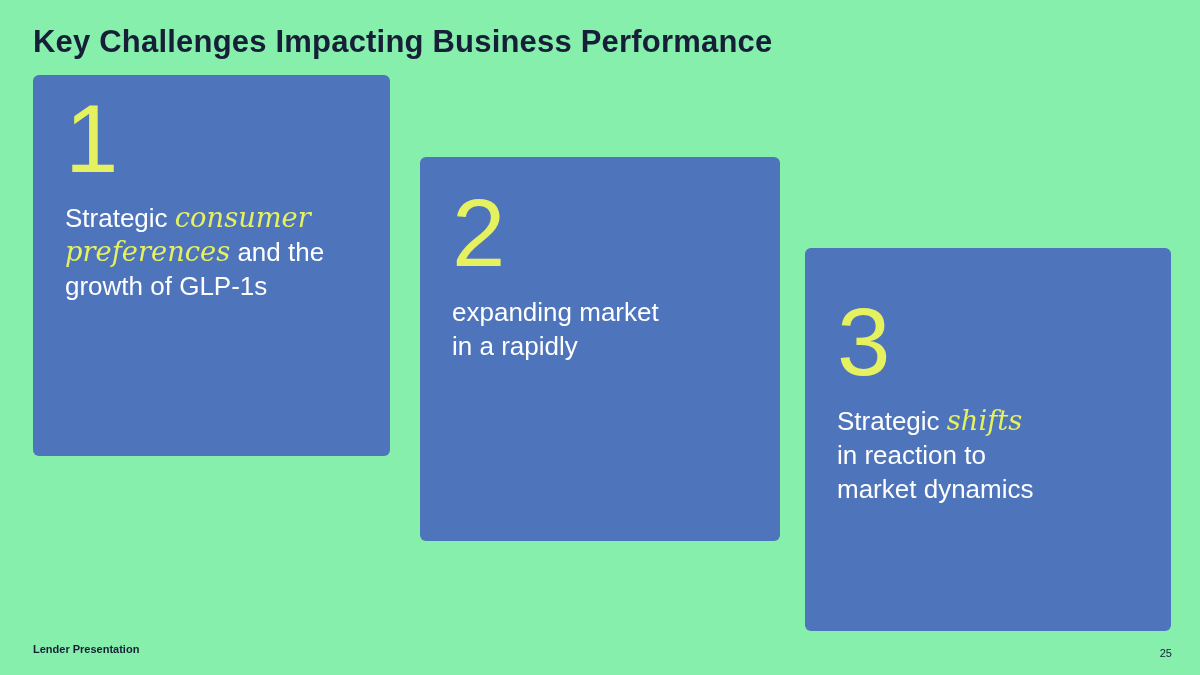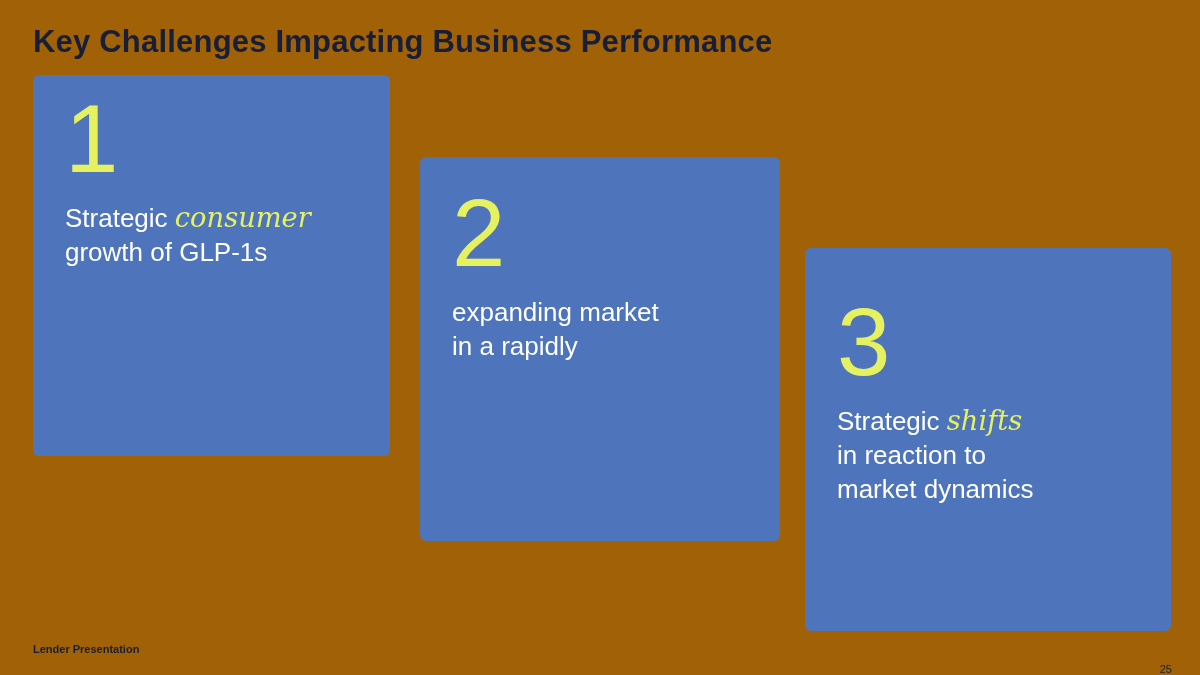--- a/index.html
+++ b/index.html
@@ -13,21 +13,21 @@
     width: 1200px;
     height: 675px;
     background: #FFFFFF;
     font-family: "Liberation Sans", sans-serif;
     overflow: hidden;
   }
   .slide {
     position: relative;
     width: 1200px;
     height: 675px;
-    background: #a16207;
+    background: #86efac;
   }
   .slide-title {
     position: absolute;
     left: 33px;
     top: 24px;
     font-size: 31px;
     font-weight: 600;
     letter-spacing: 0.2px;
     color: var(--title-color);
   }
@@ -68,37 +68,38 @@
     position: absolute;
     left: 33px;
     bottom: 20px;
     font-size: 11px;
     font-weight: 700;
     color: var(--title-color);
   }
   .page-number {
     position: absolute;
     right: 28px;
-    bottom: 0;
+    bottom: 16px;
     font-size: 11px;
     font-weight: 400;
     color: var(--title-color);
   }
 </style>
 </head>
 <body>
 
 <div class="slide">
 
   <h1 class="slide-title">Key Challenges Impacting Business Performance</h1>
 
   <div class="card card-1">
     <div class="card-number">1</div>
     <div class="card-text">
         <div><span>Strategic </span><span class="accent">consumer</span></div>
+        <div><span class="accent">preferences</span><span> and the</span></div>
         <div><span>growth of GLP-1s</span></div>
       </div>
   </div>
 
   <div class="card card-2">
     <div class="card-number">2</div>
     <div class="card-text">
         <div><span>expanding market</span></div>
         <div><span>in a rapidly</span></div>
       </div>

